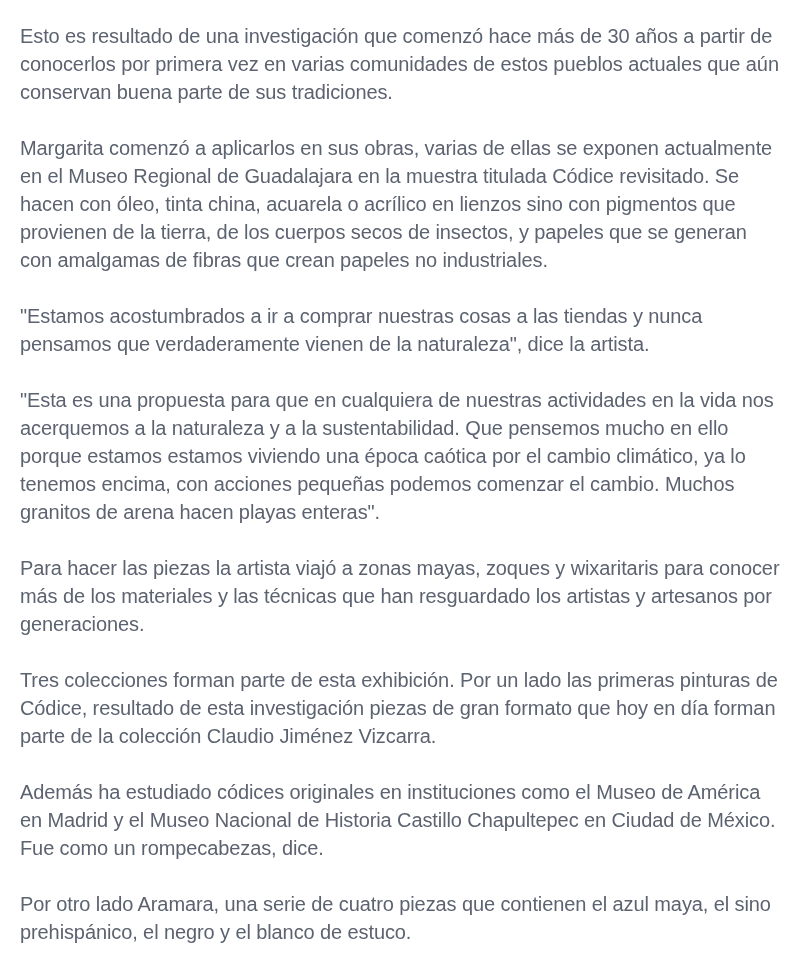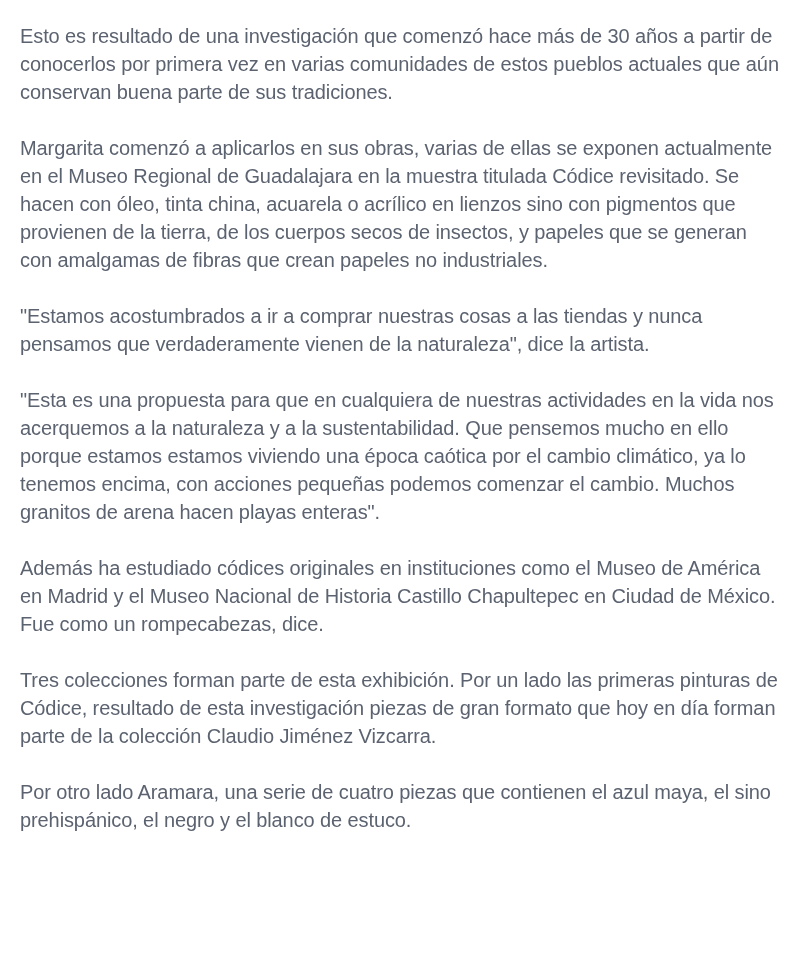--- a/index.html
+++ b/index.html
@@ -30,17 +30,18 @@
     }
   </style>
 </head>
 <body>
 
 <div class="article">
   <p>Esto es resultado de una investigación que comenzó hace más de 30 años a partir de conocerlos por primera vez en varias comunidades de estos pueblos actuales que aún conservan buena parte de sus tradiciones.</p>
   <p>Margarita comenzó a aplicarlos en sus obras, varias de ellas se exponen actualmente en el Museo Regional de Guadalajara en la muestra titulada Códice revisitado. Se hacen con óleo, tinta china, acuarela o acrílico en lienzos sino con pigmentos que provienen de la tierra, de los cuerpos secos de insectos, y papeles que se generan con amalgamas de fibras que crean papeles no industriales.</p>
   <p>"Estamos acostumbrados a ir a comprar nuestras cosas a las tiendas y nunca pensamos que verdaderamente vienen de la naturaleza", dice la artista.</p>
   <p>"Esta es una propuesta para que en cualquiera de nuestras actividades en la vida nos acerquemos a la naturaleza y a la sustentabilidad. Que pensemos mucho en ello porque estamos estamos viviendo una época caótica por el cambio climático, ya lo tenemos encima, con acciones pequeñas podemos comenzar el cambio. Muchos granitos de arena hacen playas enteras".</p>
+  <p>Para hacer las piezas la artista viajó a zonas mayas, zoques y wixaritaris para conocer más de los materiales y las técnicas que han resguardado los artistas y artesanos por generaciones.</p>
+  <p>Tres colecciones forman parte de esta exhibición. Por un lado las primeras pinturas de Códice, resultado de esta investigación piezas de gran formato que hoy en día forman parte de la colección Claudio Jiménez Vizcarra.</p>
   <p>Además ha estudiado códices originales en instituciones como el Museo de América en Madrid y el Museo Nacional de Historia Castillo Chapultepec en Ciudad de México.
 Fue como un rompecabezas, dice.</p>
-  <p>Tres colecciones forman parte de esta exhibición. Por un lado las primeras pinturas de Códice, resultado de esta investigación piezas de gran formato que hoy en día forman parte de la colección Claudio Jiménez Vizcarra.</p>
   <p>Por otro lado Aramara, una serie de cuatro piezas que contienen el azul maya, el sino prehispánico, el negro y el blanco de estuco.</p>
 </div>
 
 </body></html>

